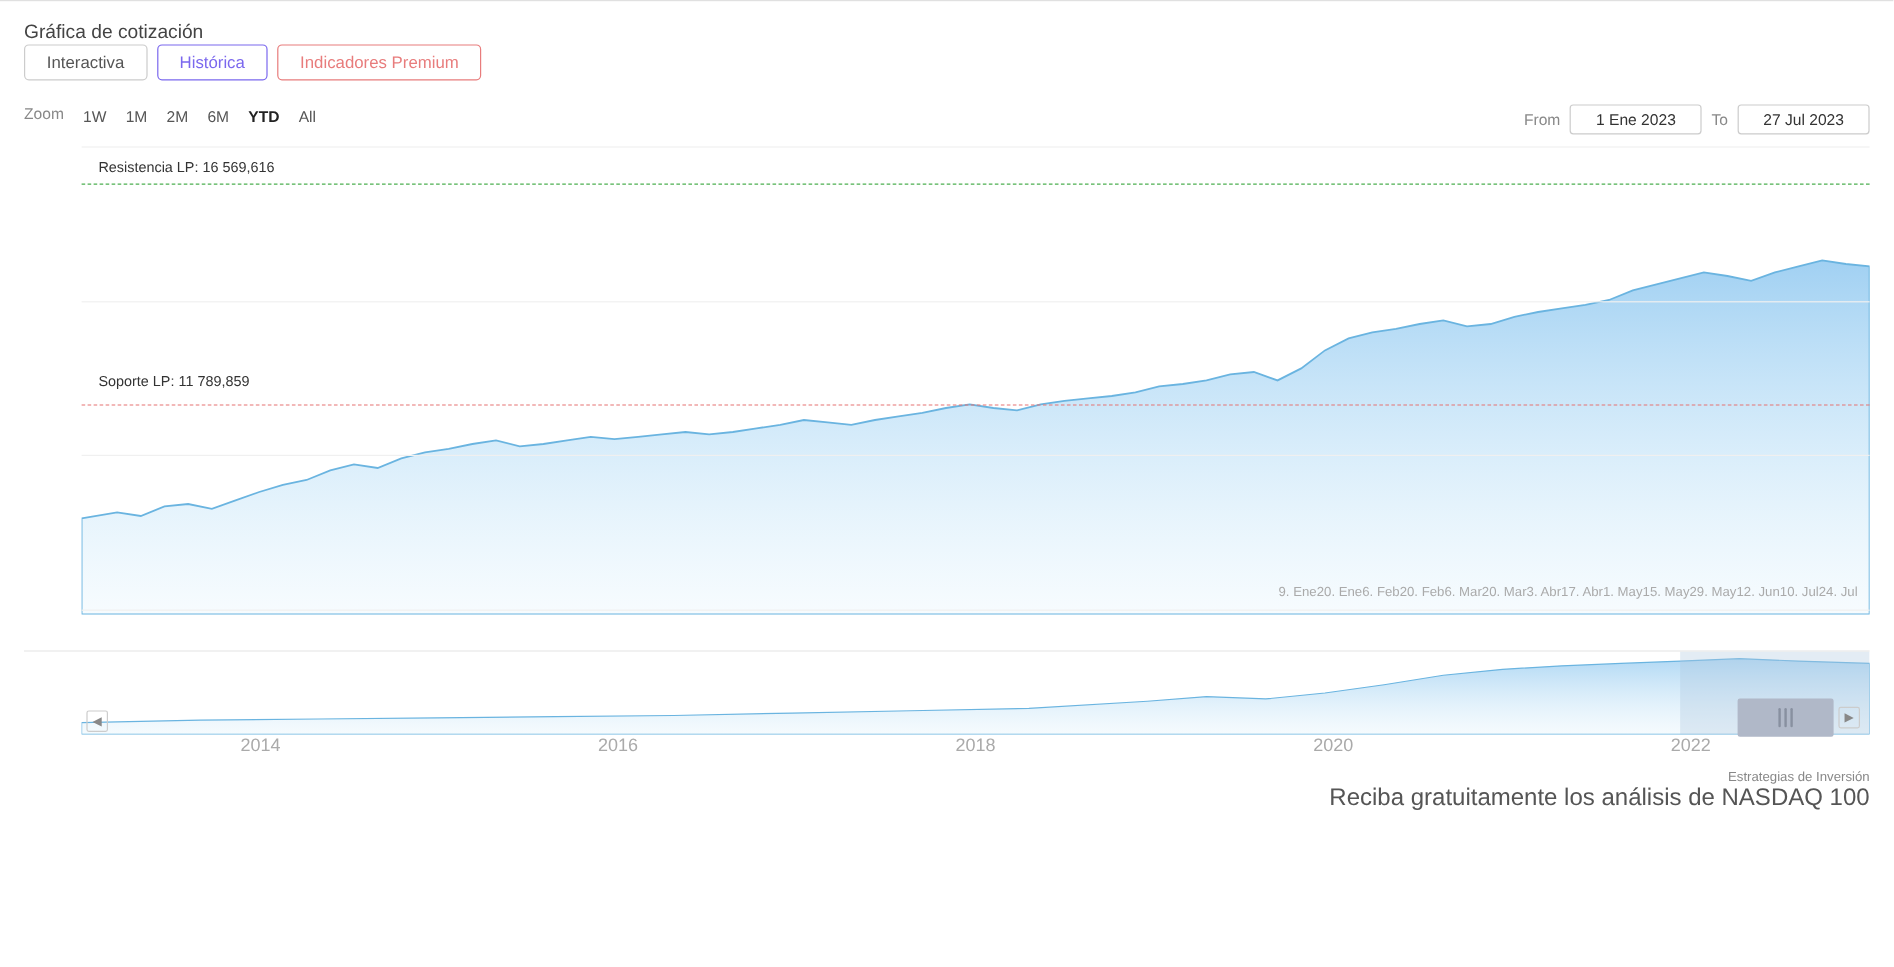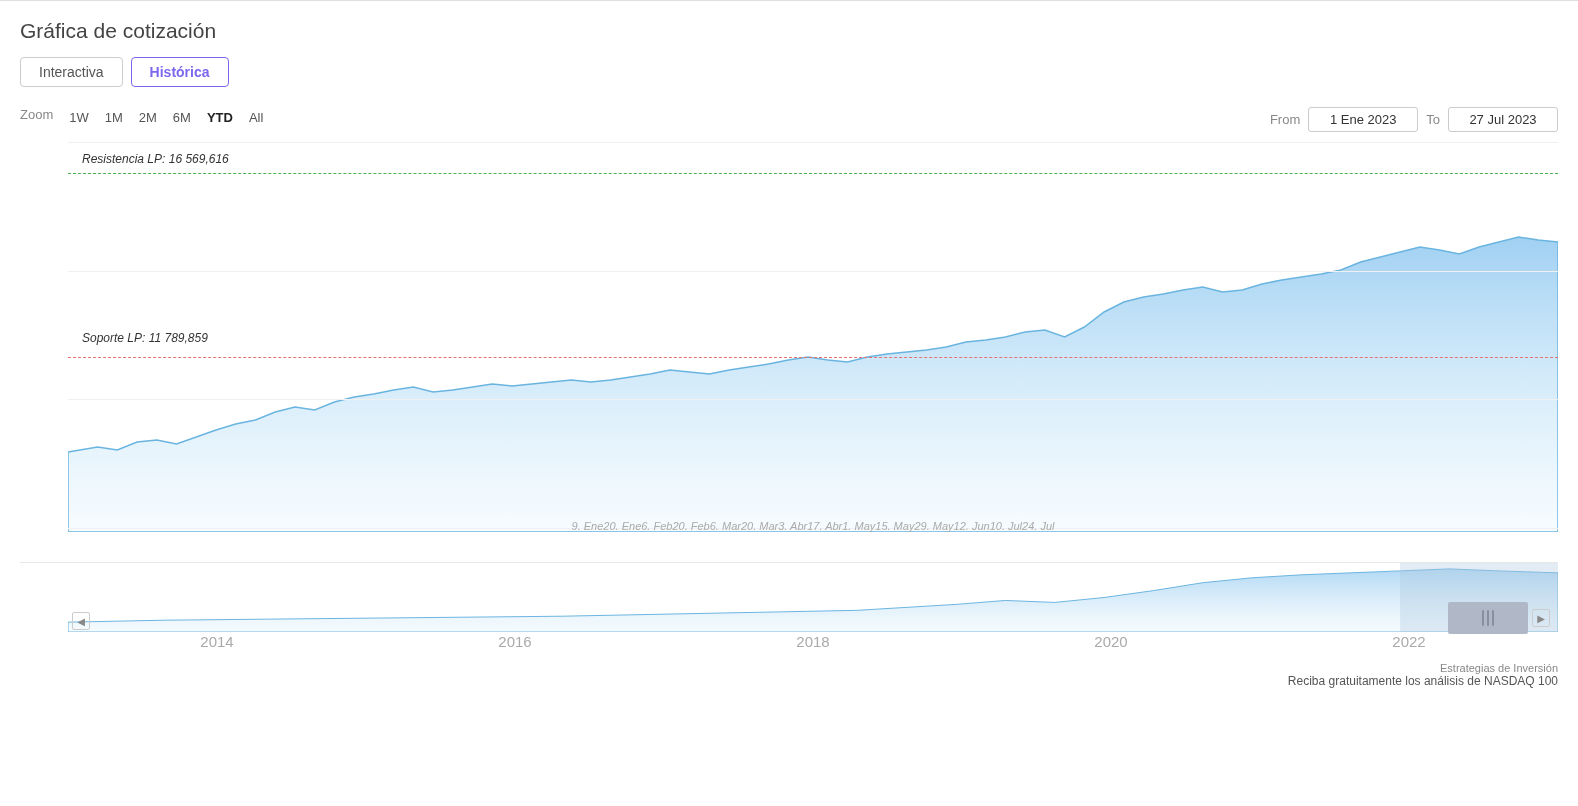--- a/index.html
+++ b/index.html
@@ -8,44 +8,44 @@
       background: #fff;
       color: #333;
       width: 1578px;
       min-height: 806px;
     }
     .main-container {
       padding: 18px 20px 10px 20px;
       border-top: 1px solid #e0e0e0;
     }
     .section-title {
-      font-size: 21px;
+      font-size: 16px;
       font-weight: 400;
       color: #444;
-      margin-bottom: 14px;
+      margin-bottom: 0;
     }
     .tab-row {
       display: flex;
       gap: 8px;
       margin-bottom: 20px;
       align-items: center;
     }
     .tab-btn {
       border: 1px solid #ccc;
       background: #fff;
       border-radius: 4px;
       padding: 6px 18px;
       font-size: 14px;
       cursor: pointer;
       color: #555;
     }
     .tab-btn.active-purple {
       border-color: #7b68ee;
       color: #7b68ee;
-      font-weight: 700;
+      font-weight: 400;
     }
     .tab-btn.premium {
       border-color: #e87c7c;
       color: #e87c7c;
     }
     .zoom-row {
       display: flex;
       align-items: flex-start;
       gap: 0;
       margin-bottom: 10px;
@@ -114,21 +114,20 @@
       font-size: 12px;
       color: #999;
     }
     .chart-plot {
       position: absolute;
       left: 48px;
       right: 0;
       top: 0;
       bottom: 30px;
       background: #fff;
-      font-style: italic;
     }
     .x-label {
       font-size: 11px;
       color: #aaa;
       text-align: center;
     }
     .resistance-label {
       position: absolute;
       left: 10px;
       top: 48px;
@@ -217,21 +216,21 @@
       justify-content: space-between;
       align-items: center;
       padding-top: 4px;
     }
     .estrategias-link {
       font-size: 11px;
       color: #888;
       text-align: right;
     }
     .reciba-text {
-      font-size: 12px;
+      font-size: 20px;
       color: #555;
       text-align: right;
     }
     .grid-line {
       position: absolute;
       left: 0;
       right: 0;
       border-top: 1px solid #f0f0f0;
     }
     .resistance-line {
@@ -252,20 +251,21 @@
 </head>
 <body>
 
 <div class="main-container">
 
   <div class="section-title">Gráfica de cotización</div>
 
   <div class="tab-row">
     <button class="tab-btn">Interactiva</button>
     <button class="tab-btn active-purple">Histórica</button>
+    <button class="tab-btn premium">Indicadores Premium</button>
   </div>
 
   <div class="zoom-row">
     <span class="zoom-label">Zoom</span>
     <button class="zoom-btn">1W</button>
     <button class="zoom-btn">1M</button>
     <button class="zoom-btn">2M</button>
     <button class="zoom-btn">6M</button>
     <button class="zoom-btn active">YTD</button>
     <button class="zoom-btn">All</button>
@@ -316,21 +316,21 @@
             L610,228 L630,230 L650,232 L670,228 L690,225 L710,222 L730,218 L750,215 L770,218 L790,220
             L810,215 L830,212 L850,210 L870,208 L890,205 L910,200 L930,198 L950,195 L970,190 L990,188
             L1010,195 L1030,185 L1050,170 L1070,160 L1090,155 L1110,152 L1130,148 L1150,145 L1170,150 L1190,148
             L1210,142 L1230,138 L1250,135 L1270,132 L1290,128 L1310,120 L1330,115 L1350,110 L1370,105 L1390,108
             L1410,112 L1430,105 L1450,100 L1470,95 L1490,98 L1510,100
             L1510,390 L0,390 Z
           " fill="url(#chartGrad)" stroke="#6ab4e0" stroke-width="1.5"></path>
         </svg>
 
         
-        <div style="position:absolute; bottom:0; left:0; right:0; height:28px; display:flex; justify-content:center; align-items:flex-end; padding: 0 10px;">
+        <div style="position:absolute; bottom:12px; left:0; right:0; height:28px; display:flex; justify-content:flex-end; align-items:flex-end; padding: 0 10px;">
           <span class="x-label">9. Ene</span>
           <span class="x-label">20. Ene</span>
           <span class="x-label">6. Feb</span>
           <span class="x-label">20. Feb</span>
           <span class="x-label">6. Mar</span>
           <span class="x-label">20. Mar</span>
           <span class="x-label">3. Abr</span>
           <span class="x-label">17. Abr</span>
           <span class="x-label">1. May</span>
           <span class="x-label">15. May</span>

